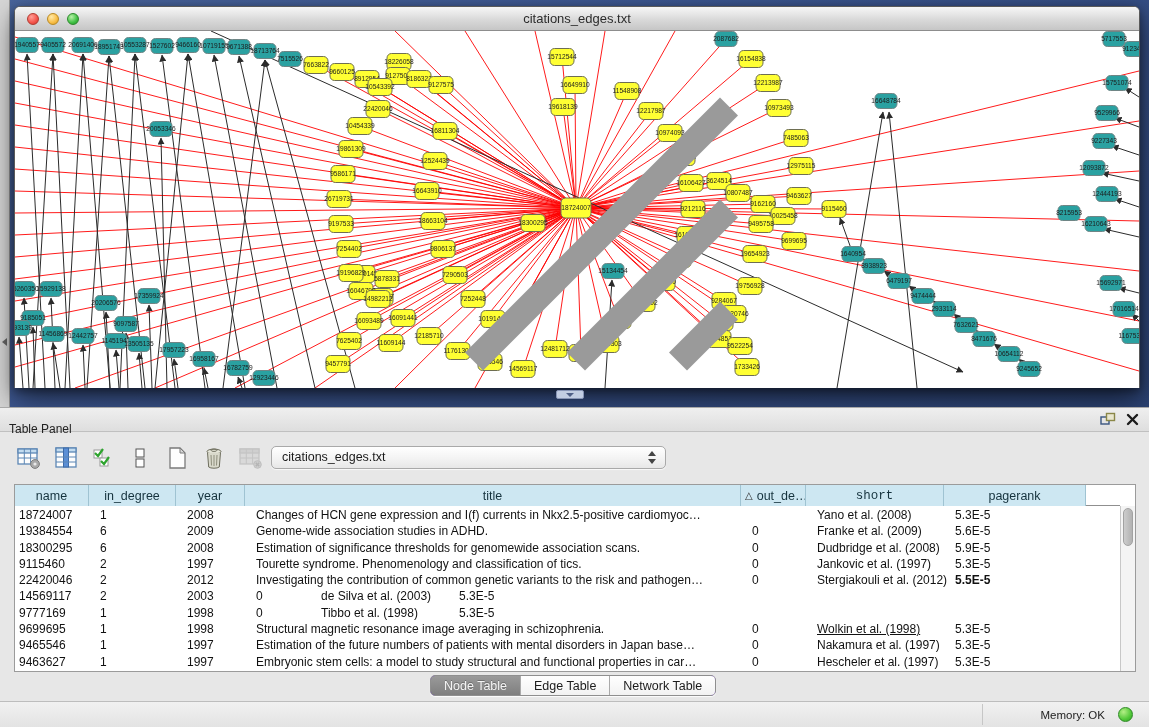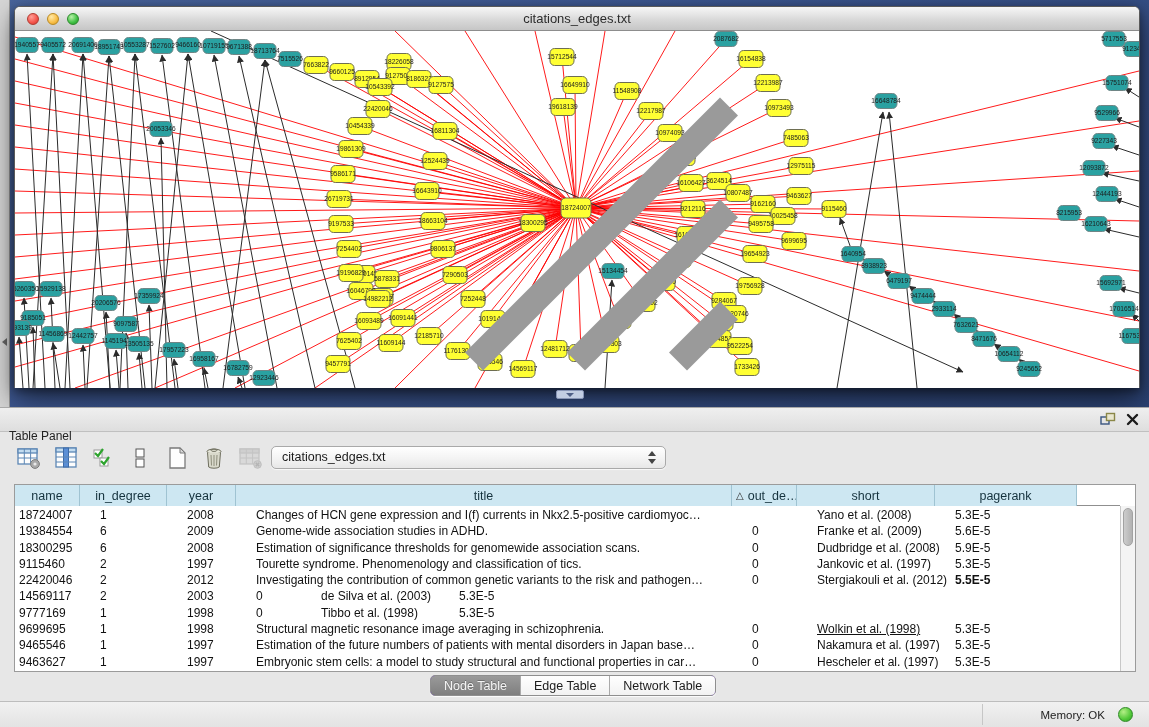--- a/index.html
+++ b/index.html
@@ -30,21 +30,21 @@
   .grip { position:absolute; right:1px; bottom:1px; width:14px; height:14px; }
   .splitter-notch { position:absolute; left:556px; top:390px; width:28px; height:9px;
                     background:#c2cde2; border-radius:2px; border:1px solid #8794b5; }
   .splitter-notch:after { content:""; position:absolute; left:9px; top:2px; width:0; height:0;
                     border-left:4px solid transparent; border-right:4px solid transparent; border-top:4px solid #4f5f86; }
 
   
   .panel-header { position:absolute; left:0; top:407px; width:1149px; height:25px;
                   background:linear-gradient(#efefef,#dedede); border-top:1px solid #a8a8a8; border-bottom:1px solid #c0c0c0;
                   font-size:12px; color:#222; }
-  .panel-header .ph-title { position:absolute; left:9px; top:21px; }
+  .panel-header .ph-title { position:absolute; left:9px; top:14px; }
   .ph-icons { position:absolute; right:10px; top:4px; display:flex; gap:10px; align-items:center; }
 
   
   .toolbar { position:absolute; left:14px; top:442px; height:32px; display:flex; align-items:center; gap:7px; }
   .tool-btn { width:30px; height:30px; display:flex; align-items:center; justify-content:center; background:transparent; border:none; }
   .tool-btn.disabled { opacity:.45; }
   .fx { font-family:"DejaVu Serif","Liberation Serif",serif; font-style:italic; font-weight:bold; font-size:14px; color:#333; }
   .select { position:absolute; left:271px; top:446px; width:395px; height:23px; border:1px solid #a9a9a9; border-radius:5px;
             background:linear-gradient(#ffffff,#f2f2f2 60%,#e7e7e7); box-shadow:0 1px 1px rgba(255,255,255,.8);
             font-size:12.5px; color:#1a1a1a; line-height:21px; padding-left:10px; }
@@ -632,37 +632,37 @@
   <div class="select">
     <span>citations_edges.txt</span>
     <span class="arrows">
         <i class="up"></i>
         <i class="dn"></i>
       </span>
   </div>
 
   <div class="table-wrap">
     <div class="thead" id="thead">
-        <div class="th" style="width: 65px; text-align: center;">
+        <div class="th" style="width: 74px; text-align: center;">
           <span>name</span>
         </div>
         <div class="th" style="width: 87px;">
           <span>in_degree</span>
         </div>
         <div class="th" style="width: 69px;">
           <span>year</span>
         </div>
         <div class="th" style="width: 496px;">
           <span>title</span>
         </div>
         <div class="th left" style="width: 65px;">
           <span class="sortglyph">△</span>
           <span>out_de…</span>
         </div>
-        <div class="th" style="width: 138px;">
+        <div class="th" style="width: 138px; font-family: Liberation Mono, monospace;">
           <span>short</span>
         </div>
         <div class="th" style="width: 142px;">
           <span>pagerank</span>
         </div>
       </div>
     <div class="tbody" id="tbody">
         <div class="tr">
           <div class="td" style="width: 81px;">18724007</div>
           <div class="td" style="width: 87px;">1</div>

